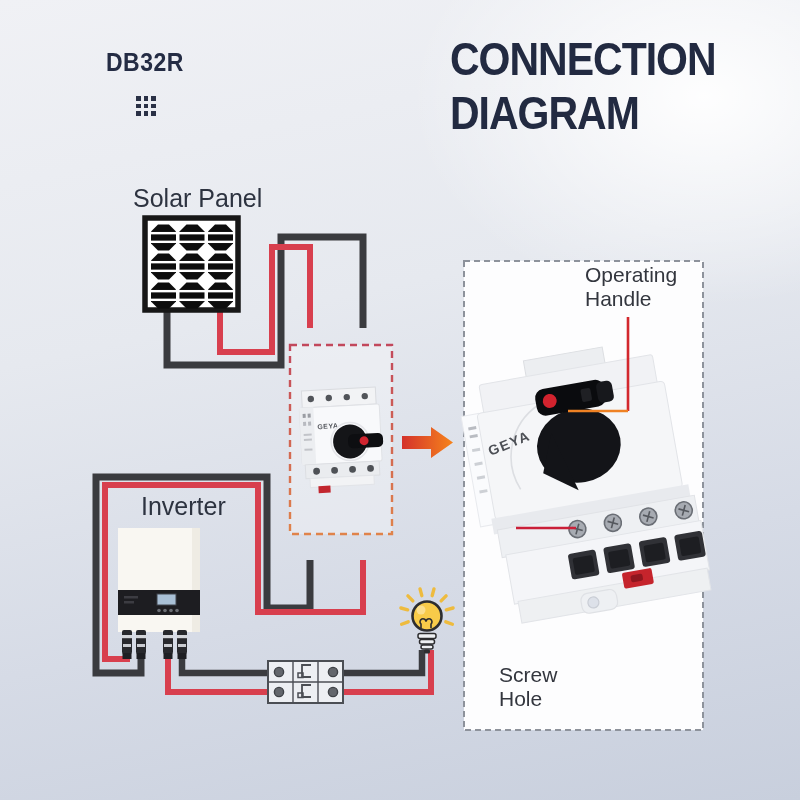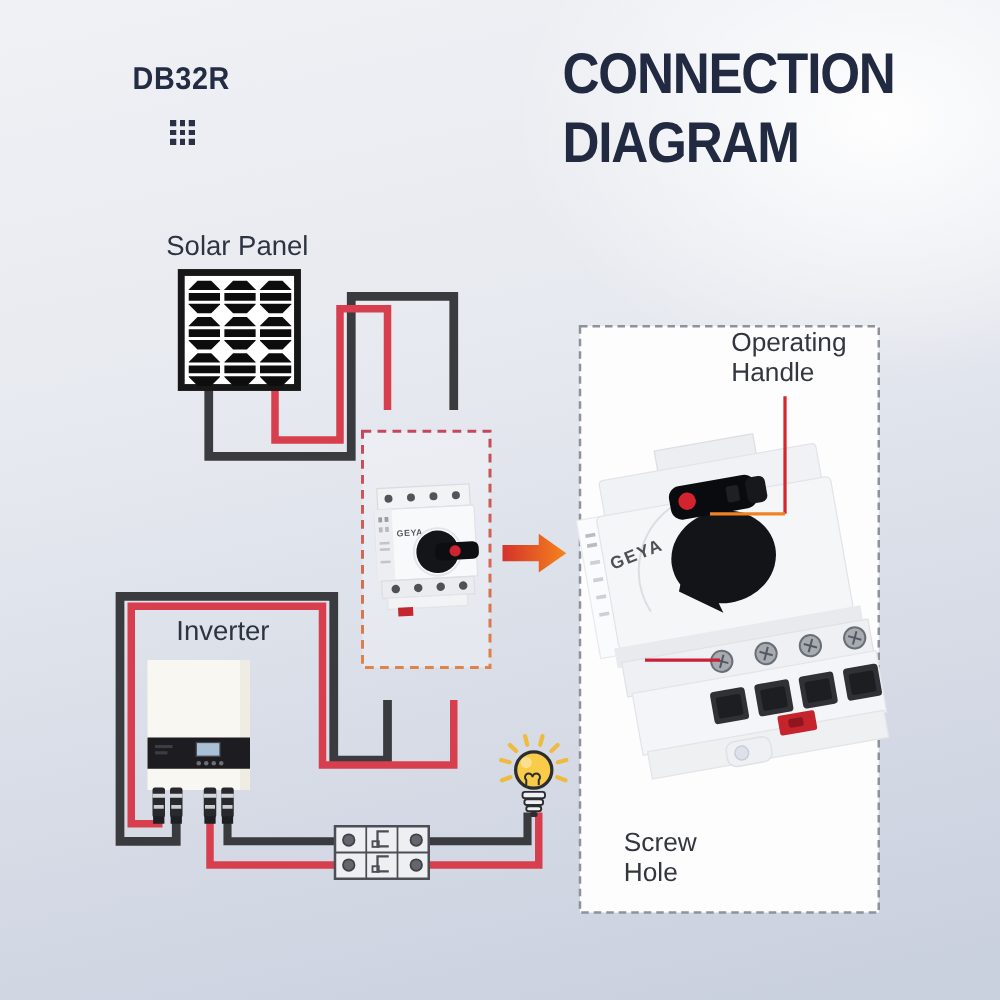--- a/index.html
+++ b/index.html
@@ -21,21 +21,21 @@
   }
   .dots{left:136px;top:96px;display:grid;grid-template-columns:repeat(3,4.5px);
     grid-auto-rows:4.5px;gap:3.2px;}
   .dots span{background:#2a3146;display:block;}
   .title{
     left:450px;top:32px;font-size:41px;line-height:49px;font-weight:800;
     color:#222a41;letter-spacing:-1px;transform:scaleY(1.12);transform-origin:top left;
     white-space:nowrap;
   }
   .title div{margin:0;}
-  .lbl{color:#2d3340;font-size:22px;font-weight:500;}
+  .lbl{color:#2d3340;font-size:25px;font-weight:500;}
   .lbl-solar{left:133px;top:184px;}
   .lbl-inverter{left:117px;top:492px;margin-left:24px;}
   .callout{font-size:21px;line-height:24px;font-weight:500;color:#33363e;}
   .co-handle{left:585px;top:263px;}
   .co-screw{left:499px;top:663px;}
   svg{position:absolute;left:0;top:0;}
 </style>
 </head>
 <body>
 

